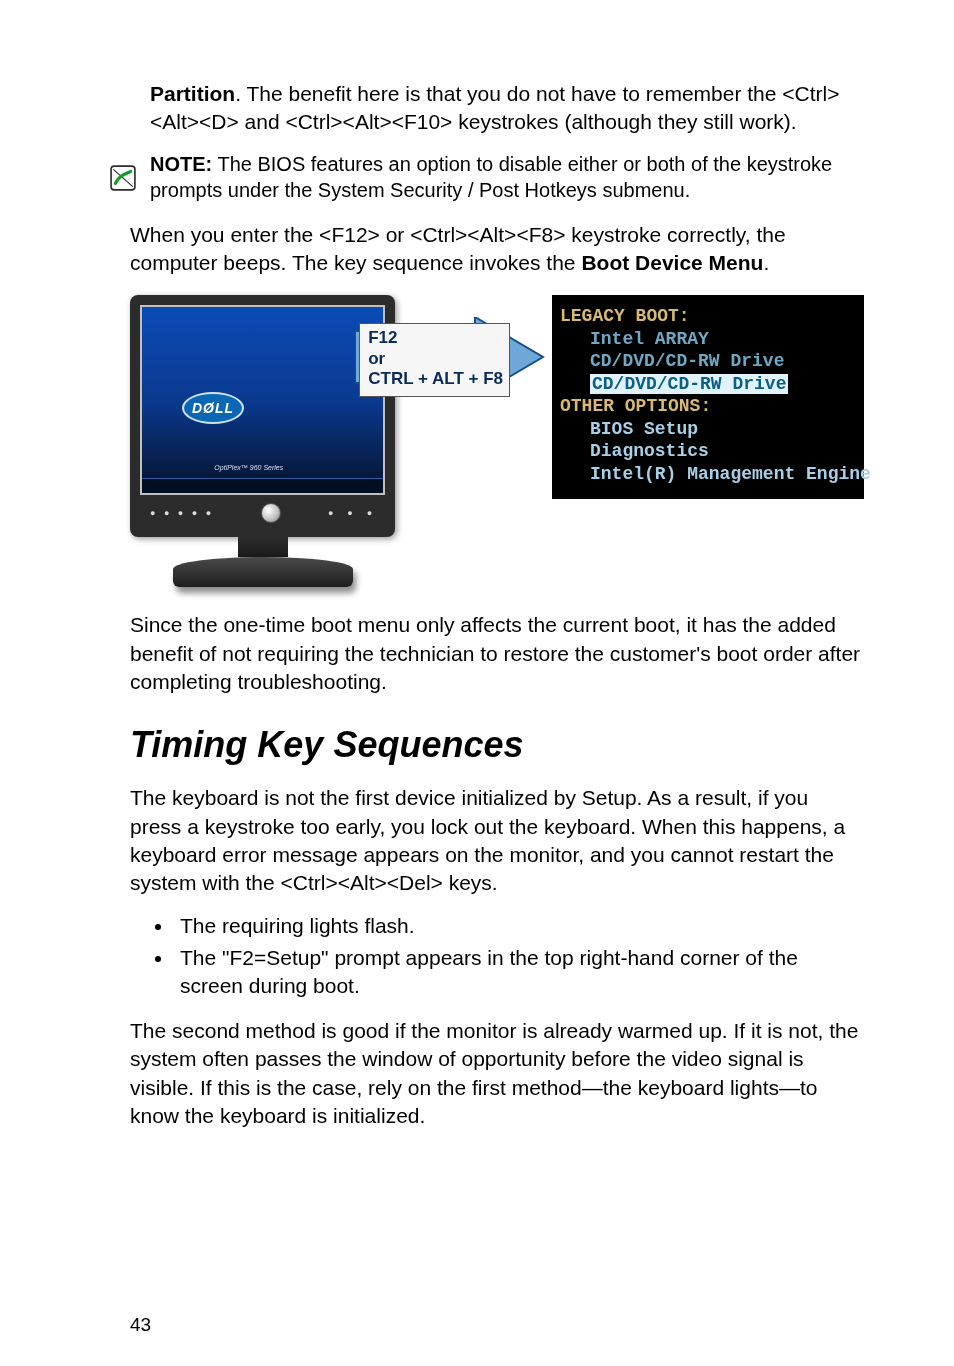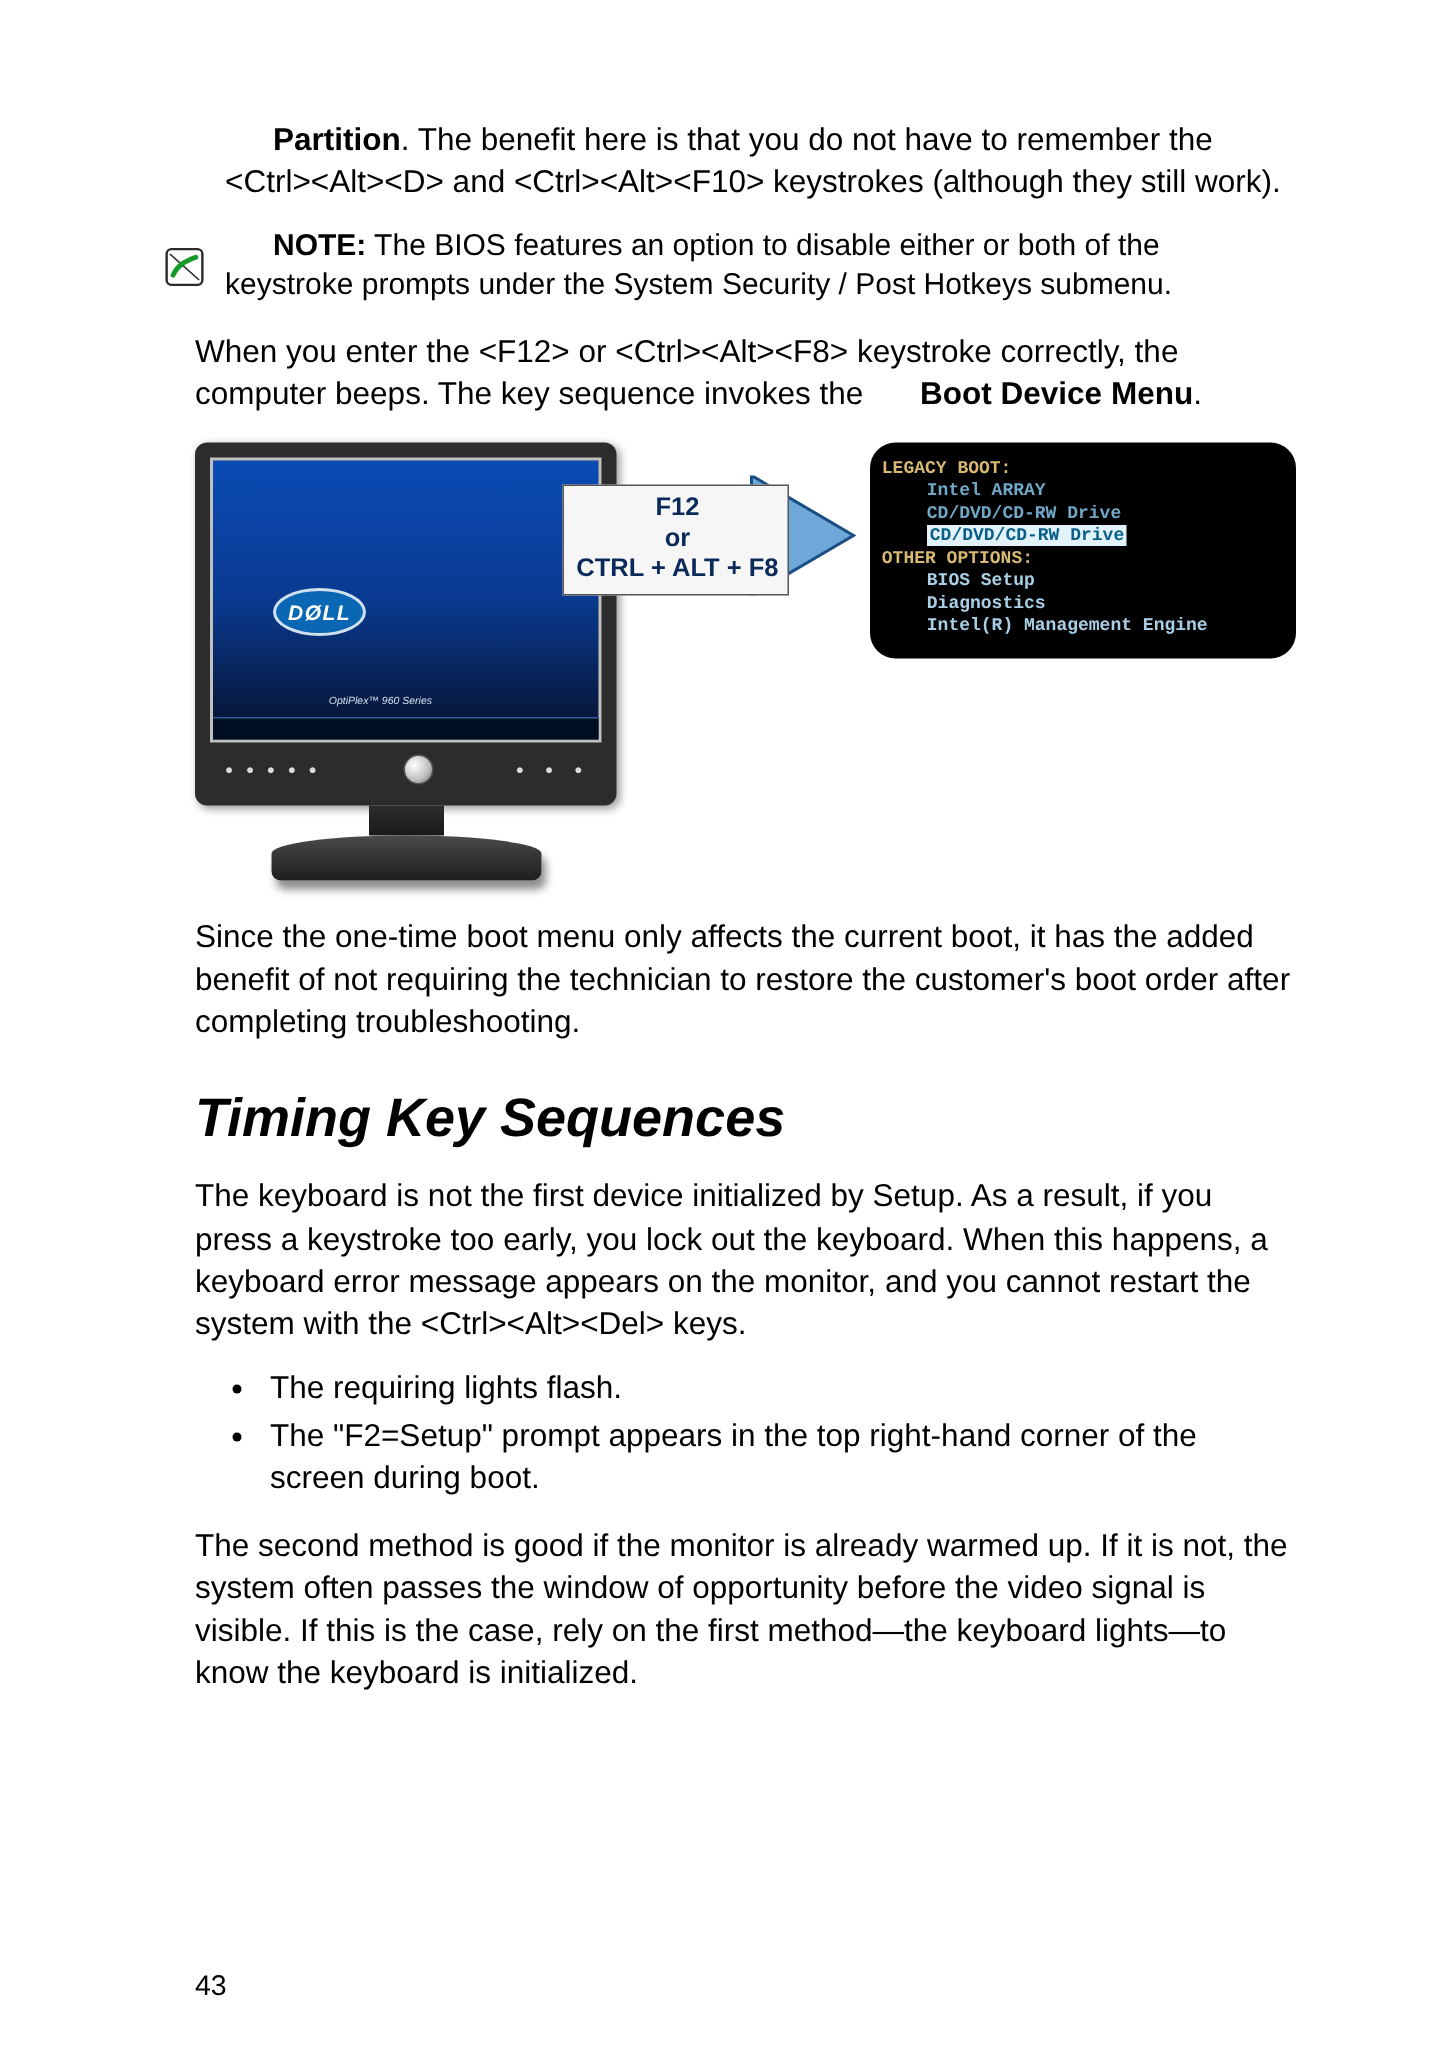--- a/index.html
+++ b/index.html
@@ -17,21 +17,20 @@
     position: relative;
   }
   .body-text {
     font-size: 21px;
     line-height: 1.35;
     margin: 0 0 14px 0;
     padding-left: 20px;
   }
   .bold {
     font-weight: bold;
-    margin-left: 32px;
   }
   .note-block {
     display: flex;
     align-items: center;
     margin: 10px 0 18px 0;
   }
   .note-icon {
     width: 26px;
     height: 26px;
     flex: 0 0 26px;
@@ -138,21 +137,20 @@
     box-shadow: 3px 6px 6px rgba(0,0,0,0.45);
     position: relative;
     left: -30px;
   }
   
   .arrow-label-wrap {
     position: relative;
     margin-left: -40px;
     margin-top: 22px;
     width: 230px;
-    text-align: center;
   }
   .arrow {
     width: 190px;
     height: 80px;
   }
   .key-label-box {
     position: absolute;
     left: 4px;
     top: 6px;
     background: #f6f6f6;
@@ -162,27 +160,26 @@
     font-weight: bold;
     font-size: 17px;
     line-height: 1.2;
     color: #0a2a5a;
   }
   
   .boot-menu {
     background: #000;
     color: #fff;
     font-family: "Courier New", monospace;
-    font-size: 12px;
+    font-size: 18px;
     font-weight: bold;
     padding: 10px 4px 14px 8px;
     width: 300px;
     line-height: 1.25;
     margin-left: auto;
-    border-radius: 17px;
   }
   .boot-menu .title {
     color: #d7b972;
   }
   .boot-menu .item {
     color: #a8cfe6;
     padding-left: 30px;
     white-space: nowrap;
   }
   .boot-menu .pale {

